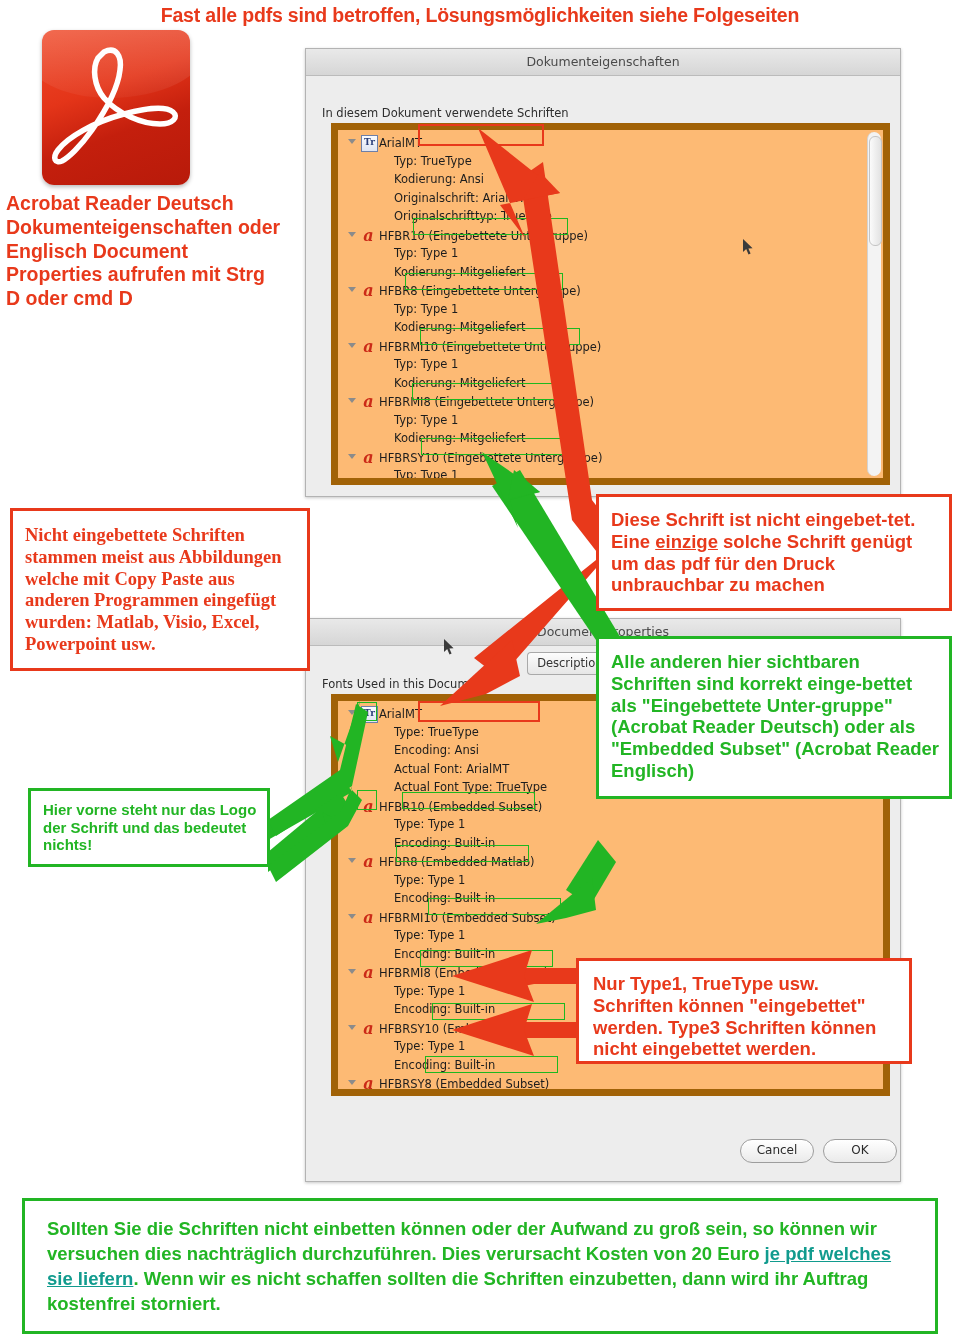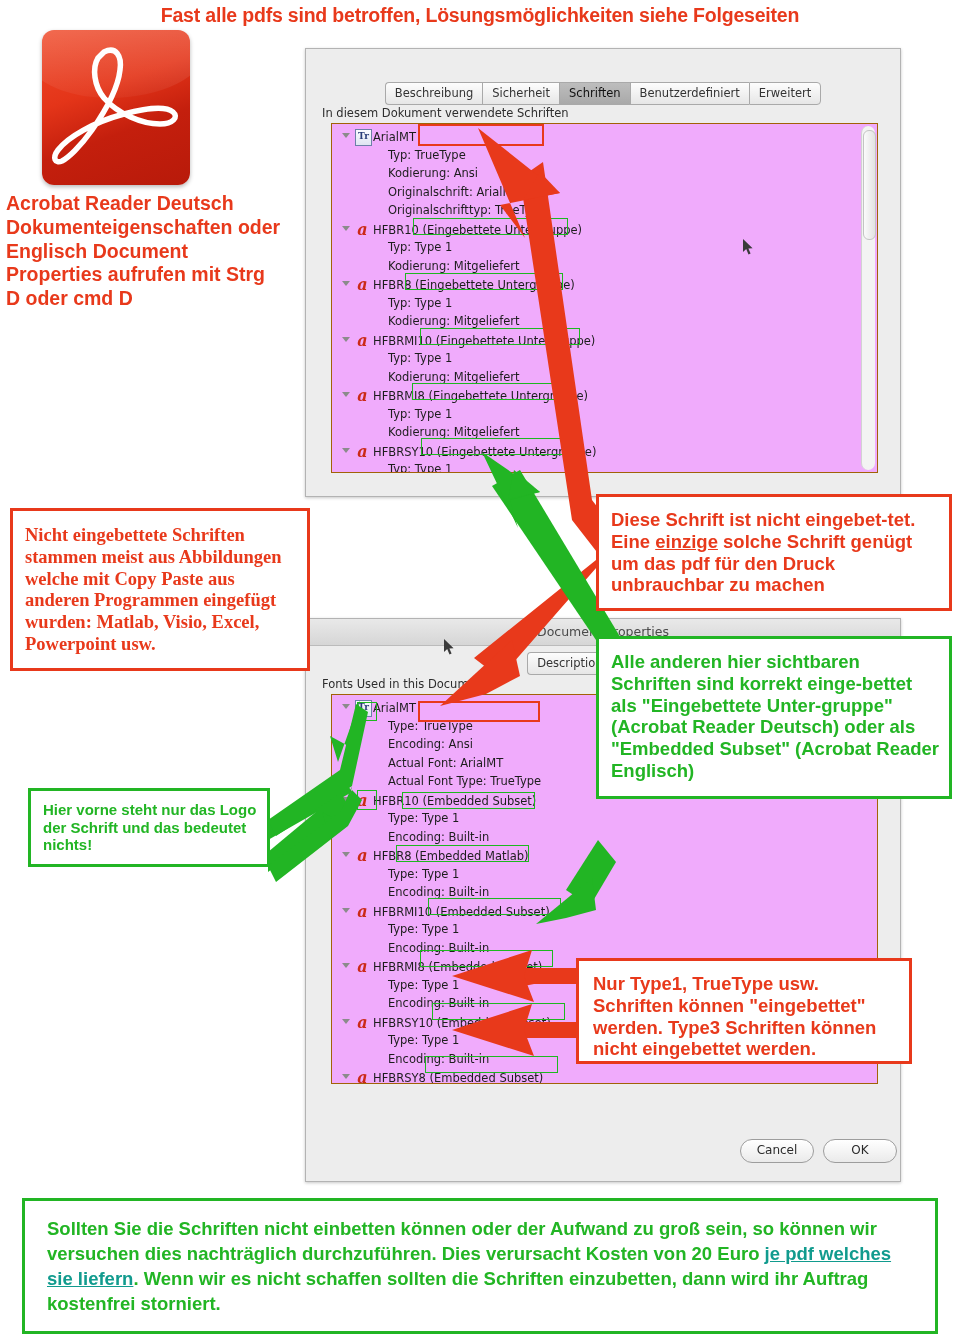--- a/index.html
+++ b/index.html
@@ -75,21 +75,21 @@
   .tab{
     border:1px solid #a9a9a9;border-right:none;
     background:linear-gradient(180deg,#fdfdfd,#e6e6e6);
     font-size:11.5px;color:#333;padding:3px 9px 4px;
   }
   .tab:first-child{border-radius:4px 0 0 4px;}
   .tab:last-child{border-right:1px solid #a9a9a9;border-radius:0 4px 4px 0;}
   .tab.sel{background:linear-gradient(180deg,#bdbdbd,#a9a9a9);color:#111;}
   .grouplabel{position:absolute;font-size:11.5px;color:#2d2d2d;}
   .listbox{
-    position:absolute;background:#f0abfc;border:1px solid #a16207;overflow:hidden;
+    position:absolute;background:#fdba74;border:7px solid #a16207;overflow:hidden;
   }
   .fontrow{position:relative;height:18.5px;font-size:11.5px;color:#1d1d1d;white-space:nowrap;}
   .tri{position:absolute;left:0;top:5px;width:0;height:0;
        border-left:4.5px solid transparent;border-right:4.5px solid transparent;
        border-top:5.5px solid #8b8b8b;}
   .ficon{position:absolute;left:13px;top:1px;width:15px;height:15px;}
   .ficon.tt{
     border:1px solid #6d7fa8;background:linear-gradient(180deg,#fafbff,#dfe5f2);
     font-size:9px;color:#2b3f7a;text-align:center;line-height:13px;font-weight:bold;
     font-family:"DejaVu Serif",serif;
@@ -127,28 +127,22 @@
   <div id="logo">
     <svg width="148" height="155" viewBox="0 0 148 155" aria-hidden="true">
       <path d="M62 22 C74 16 80 26 78 40 C76 58 64 80 50 100 C38 117 26 128 20 131 C13 134 10 128 16 120 C26 107 52 92 82 84 C104 78 124 76 131 82 C137 87 131 94 118 94 C100 94 76 84 62 68 C52 56 50 38 56 28 Z" fill="none" stroke="#ffffff" stroke-width="5.5" stroke-linejoin="round" stroke-linecap="round"></path>
     </svg>
   </div>
 </div>
 
 <div class="abs" id="txt-acrobat">Acrobat Reader Deutsch Dokumenteigenschaften oder Englisch Document Properties aufrufen mit Strg D oder cmd D</div>
 
 <div class="dlg" style="left:305px;top:48px;width:594px;height:447px;">
-
-  <div class="tabbar" style="top:33px;">
-    <div class="tab">Beschreibung</div>
-    <div class="tab">Sicherheit</div>
-    <div class="tab sel">Schriften</div>
-    <div class="tab">Benutzerdefiniert</div>
-    <div class="tab">Erweitert</div>
-  </div>
+  <div class="dlg-title">Dokumenteigenschaften</div>
+
 
   <div class="grouplabel" style="left:16px;top:57px;">In diesem Dokument verwendete Schriften</div>
 
   <div class="listbox" style="left:25px;top:74px;width:545px;height:348px;">
     <div id="de-list" style="position:absolute;left:10px;top:4px;">
         <div class="fontrow">
           <span class="tri"></span>
           <span class="ficon tt">Tr</span>
           <span class="fname">ArialMT</span>
         </div>

